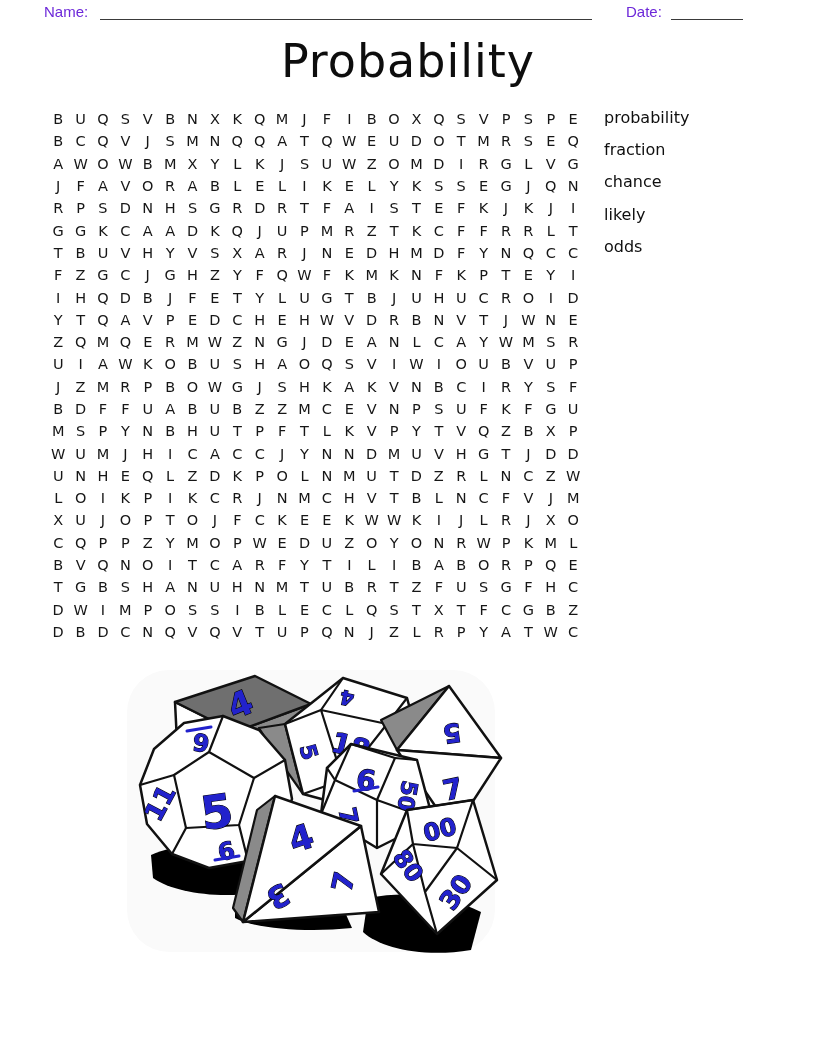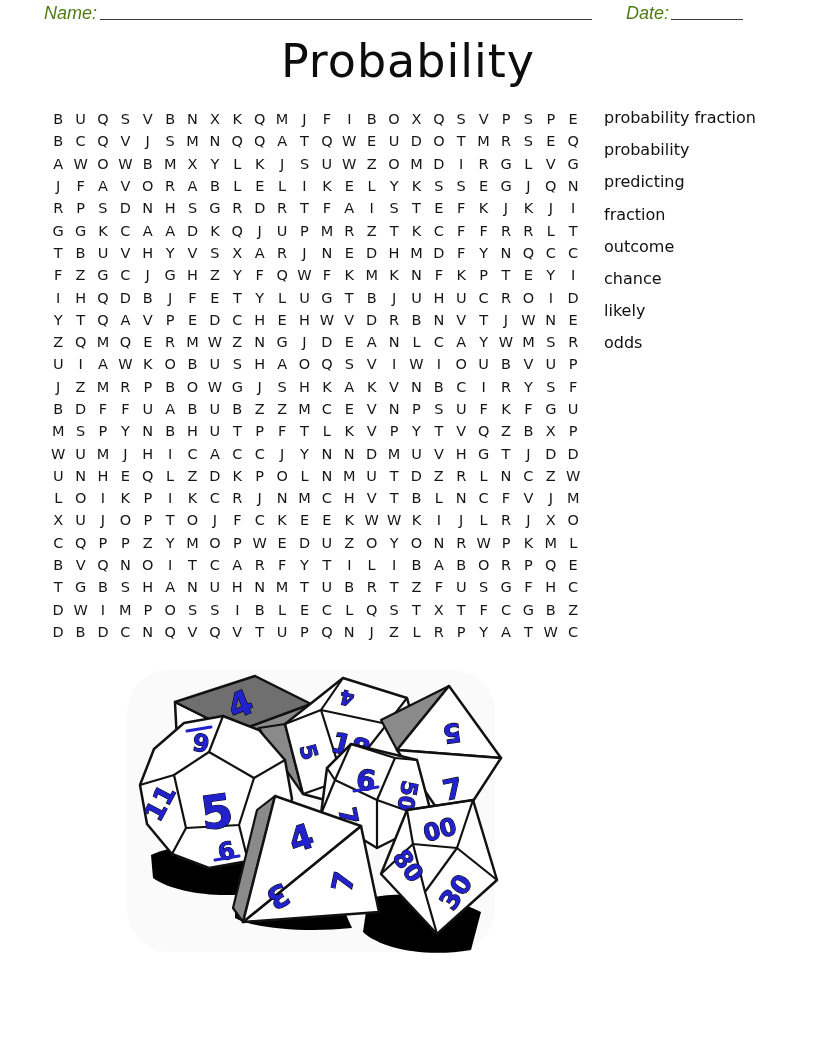--- a/index.html
+++ b/index.html
@@ -8,21 +8,21 @@
     width: 816px; height: 1056px;
     position: relative;
     font-family: "DejaVu Sans", sans-serif;
     color: #1a1a1a;
     overflow: hidden;
   }
   
   .hdr-label {
     position: absolute;
     font-family: "Liberation Sans", sans-serif;
-    font-size: 18px; color: #4d7c0f; font-style: italic;
+    font-size: 15px; color: #6d28d9;
   }
   #name-label { left: 44px; top: 3px; }
   #date-label { left: 626px; top: 3px; }
   .hdr-line { position: absolute; top: 19px; border-top: 1.4px solid #3a3a3a; }
   #name-line { left: 100px; width: 492px; }
   #date-line { left: 671px; width: 72px; }
   
   #page-title {
     position: absolute; left: 0; top: 34px; width: 816px;
     text-align: center;
@@ -701,25 +701,22 @@
       <span class="ws-cell">P</span>
       <span class="ws-cell">Y</span>
       <span class="ws-cell">A</span>
       <span class="ws-cell">T</span>
       <span class="ws-cell">W</span>
       <span class="ws-cell">C</span>
     </div>
   </div>
 
 <div id="word-list">
-    <div class="word-item">probability fraction</div>
     <div class="word-item">probability</div>
-    <div class="word-item">predicting</div>
     <div class="word-item">fraction</div>
-    <div class="word-item">outcome</div>
     <div class="word-item">chance</div>
     <div class="word-item">likely</div>
     <div class="word-item">odds</div>
   </div>
 
 <div id="dice-figure">
   <svg viewBox="0 0 380 300" xmlns="http://www.w3.org/2000/svg">
 
     <rect x="4" y="10" width="368" height="282" rx="42" fill="#fafafa"></rect>
 

